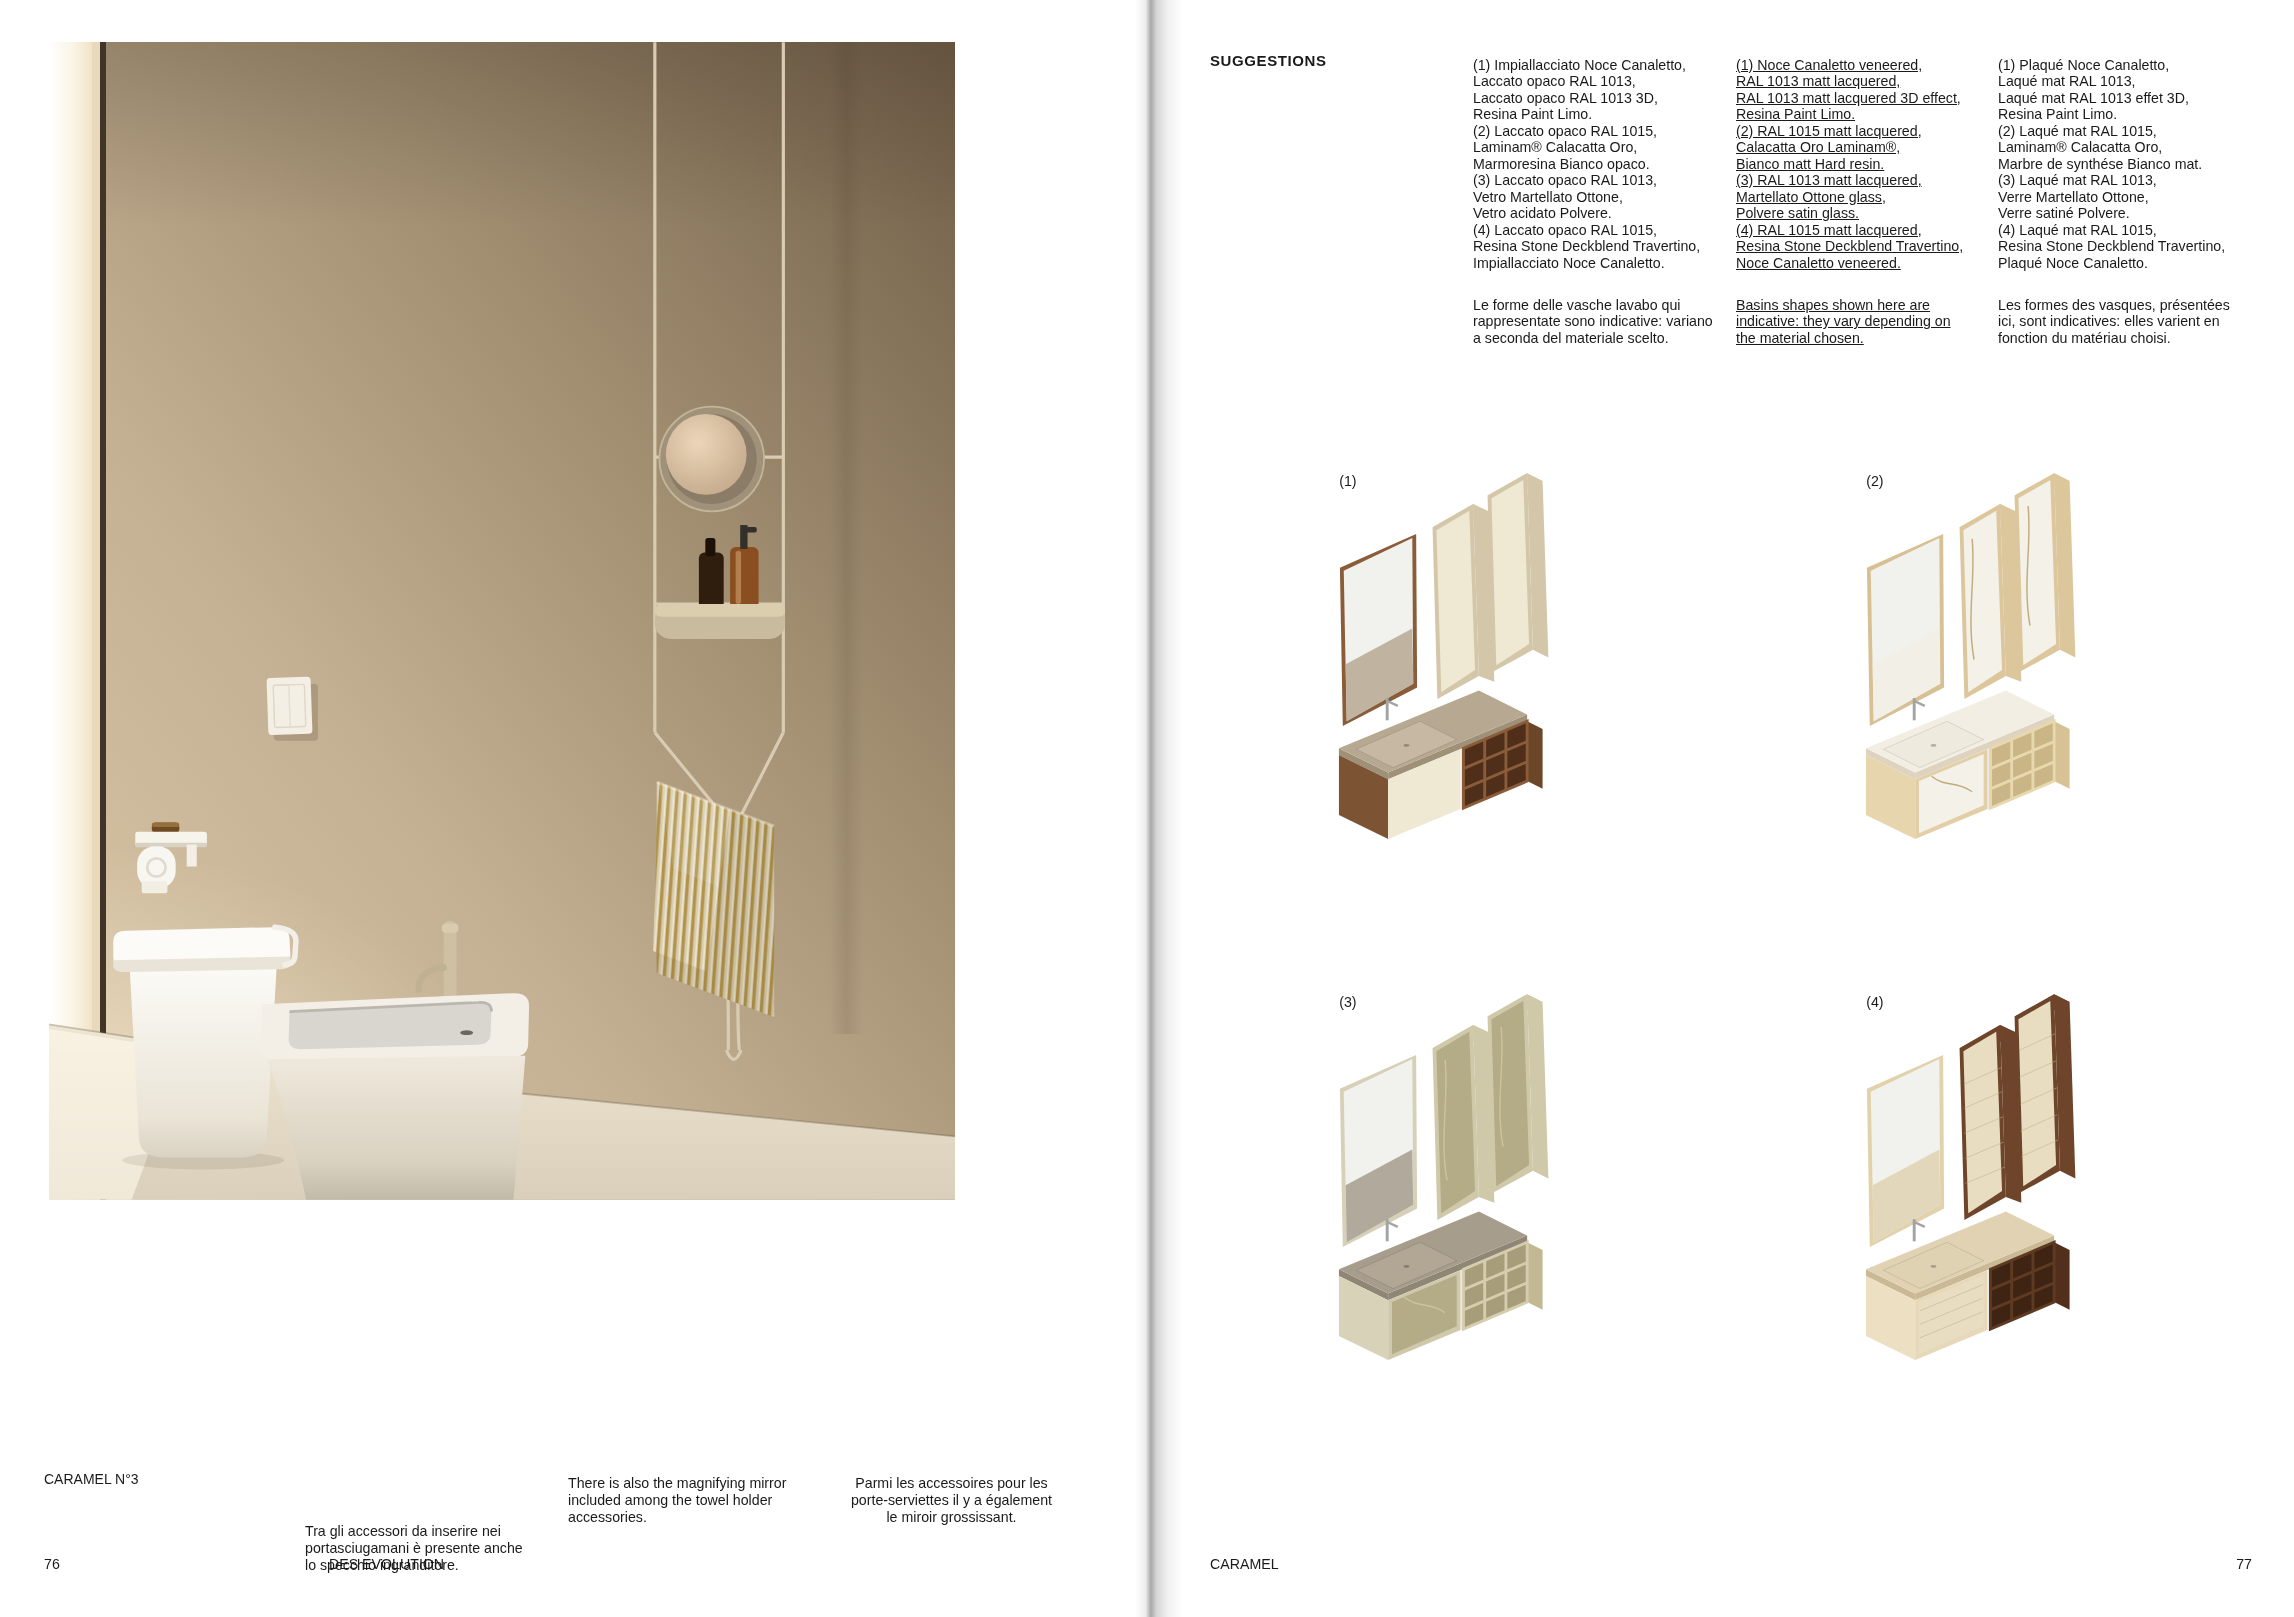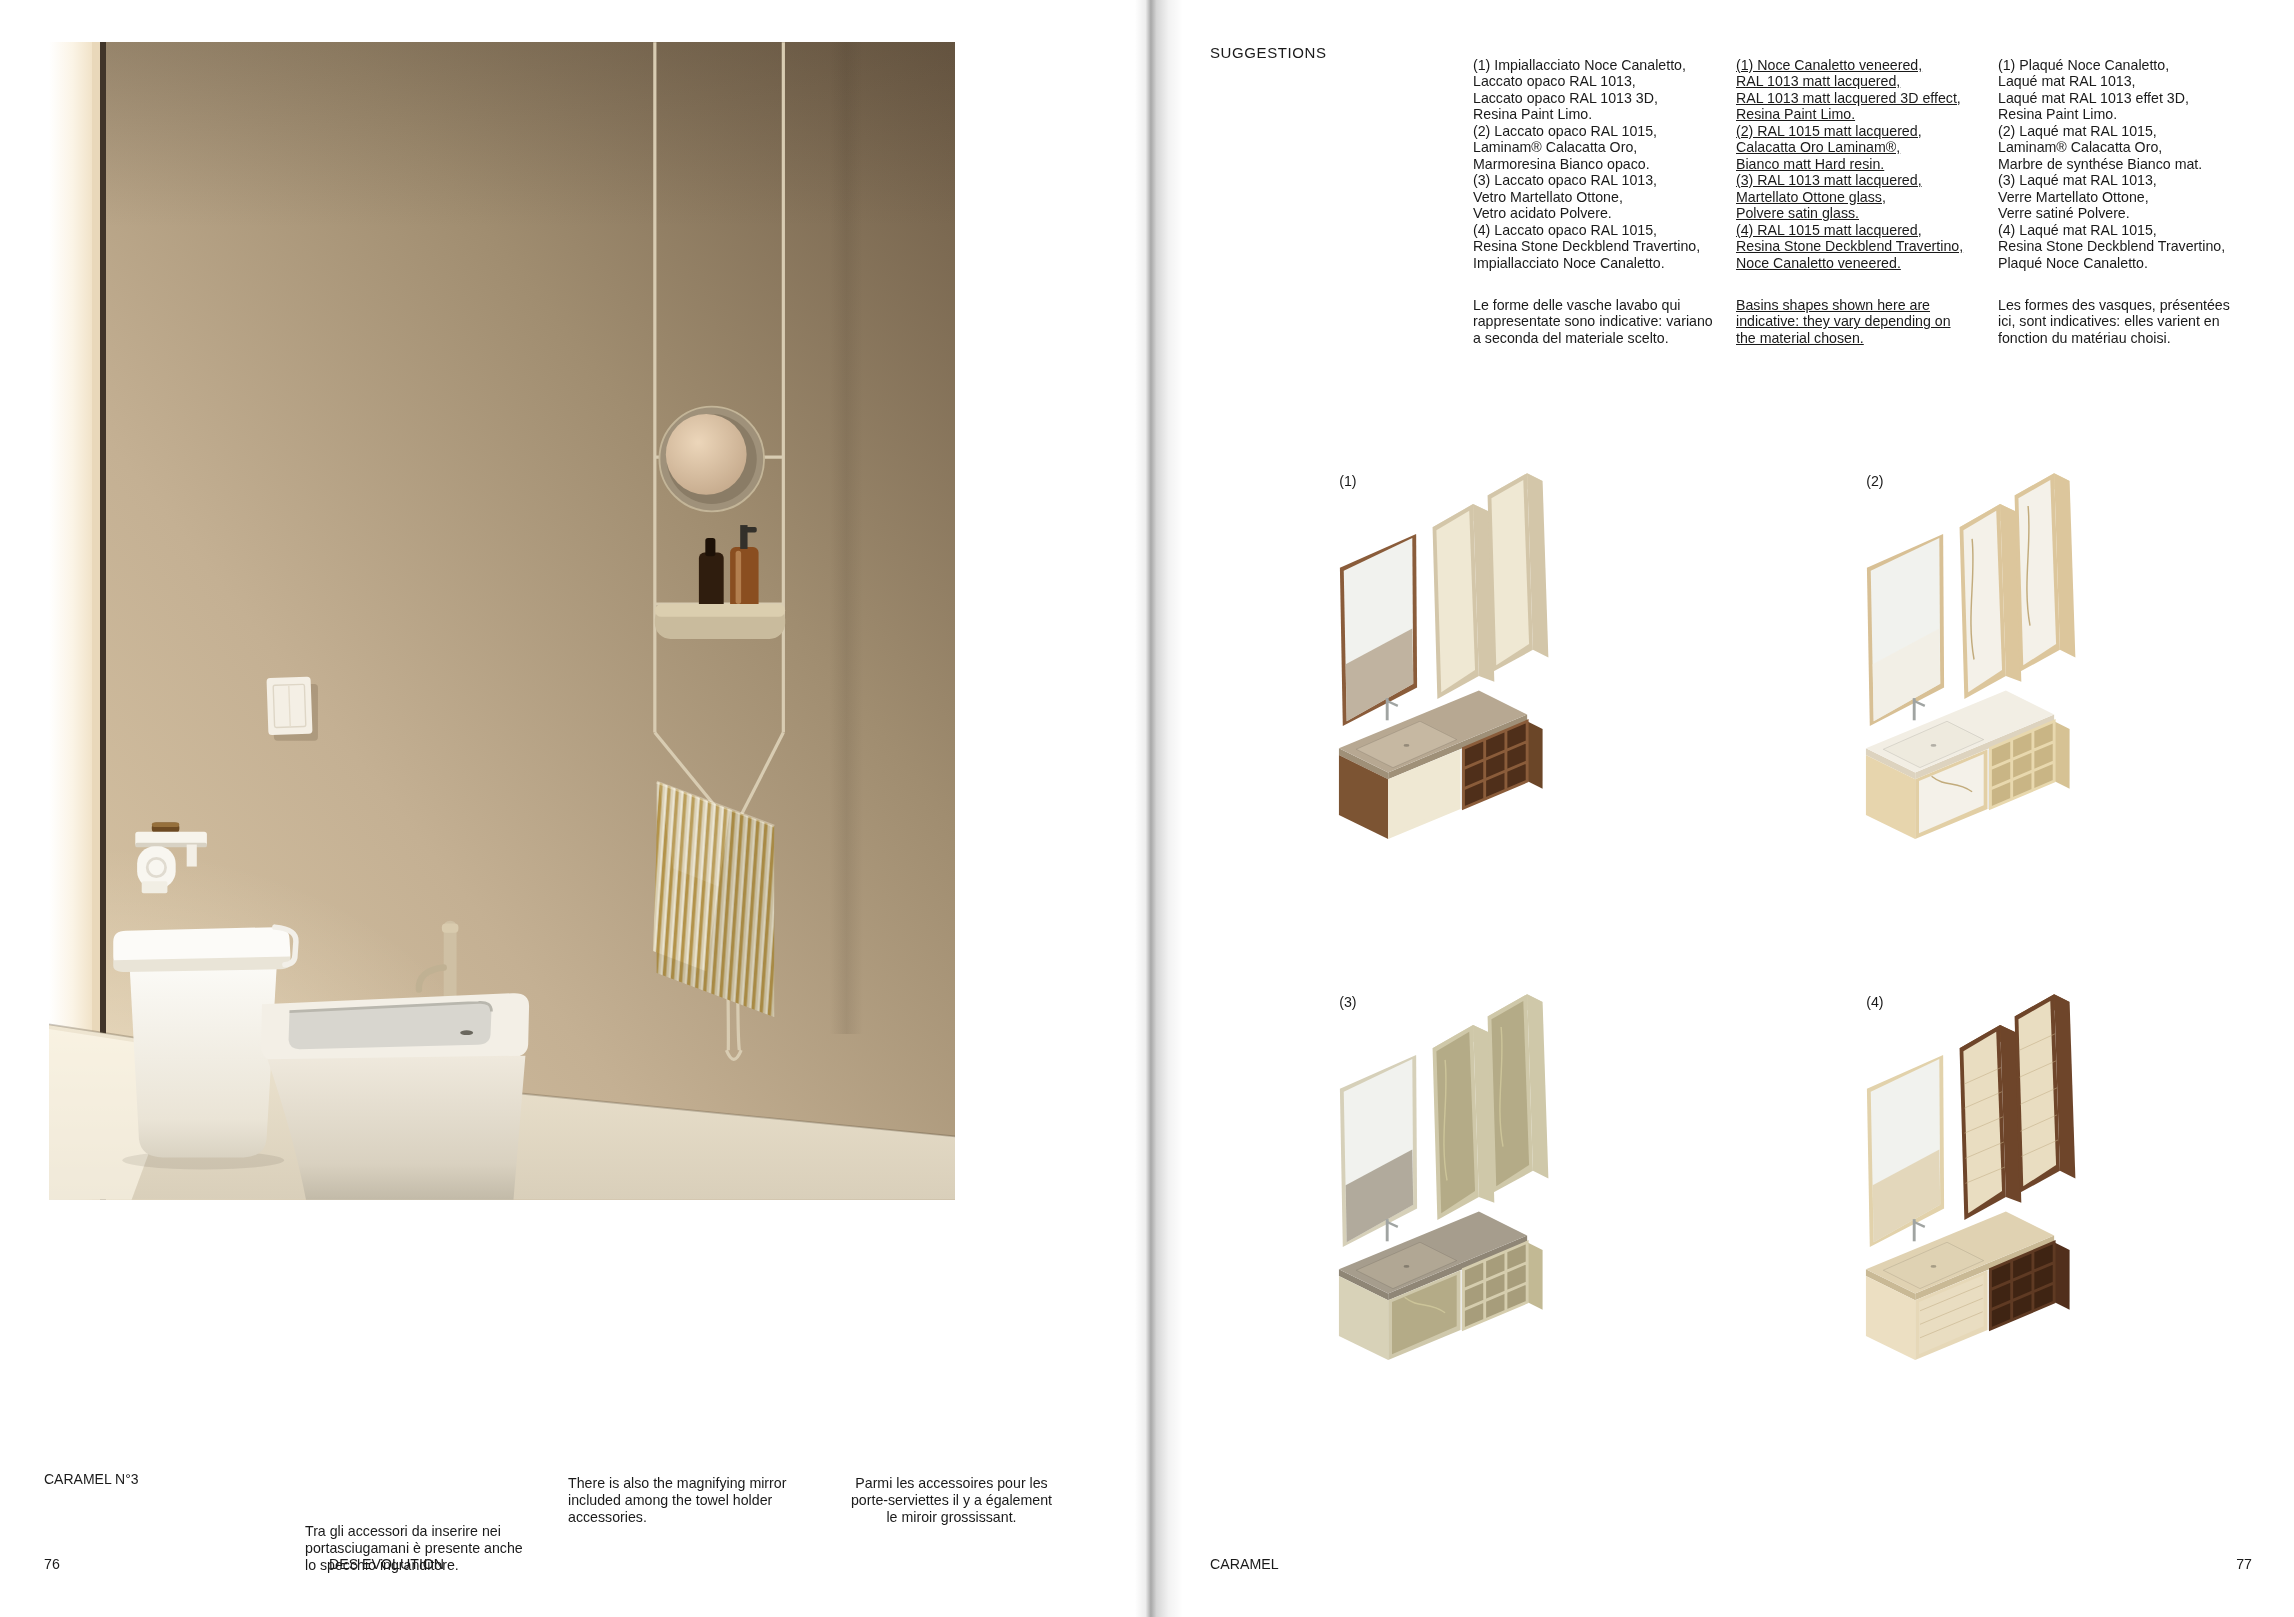--- a/index.html
+++ b/index.html
@@ -168,21 +168,21 @@
 included among the towel holder
 accessories.</div>
   <div class="cap" style="left:832px;top:1475px;text-align:center;">Parmi les accessoires pour les
 porte-serviettes il y a également
 le miroir grossissant.</div>
   <div class="footer-txt" style="left:44px;top:1556px;">76</div>
   <div class="footer-txt" style="left:305px;top:1556px;margin-left:24px;">DES EVOLUTION</div>
 
   <div class="spine"></div>
 
-  <div class="hdr" style="left:1210px;top:44px;">SUGGESTIONS</div>
+  <div class="hdr" style="left:1210px;top:52px;font-weight:bold;">SUGGESTIONS</div>
 
   <div class="col" style="left:1473px;top:40px;">
     <div>(1) Impiallacciato Noce Canaletto,
 Laccato opaco RAL 1013,
 Laccato opaco RAL 1013 3D,
 Resina Paint Limo.
 (2) Laccato opaco RAL 1015,
 Laminam® Calacatta Oro,
 Marmoresina Bianco opaco.
 (3) Laccato opaco RAL 1013,

